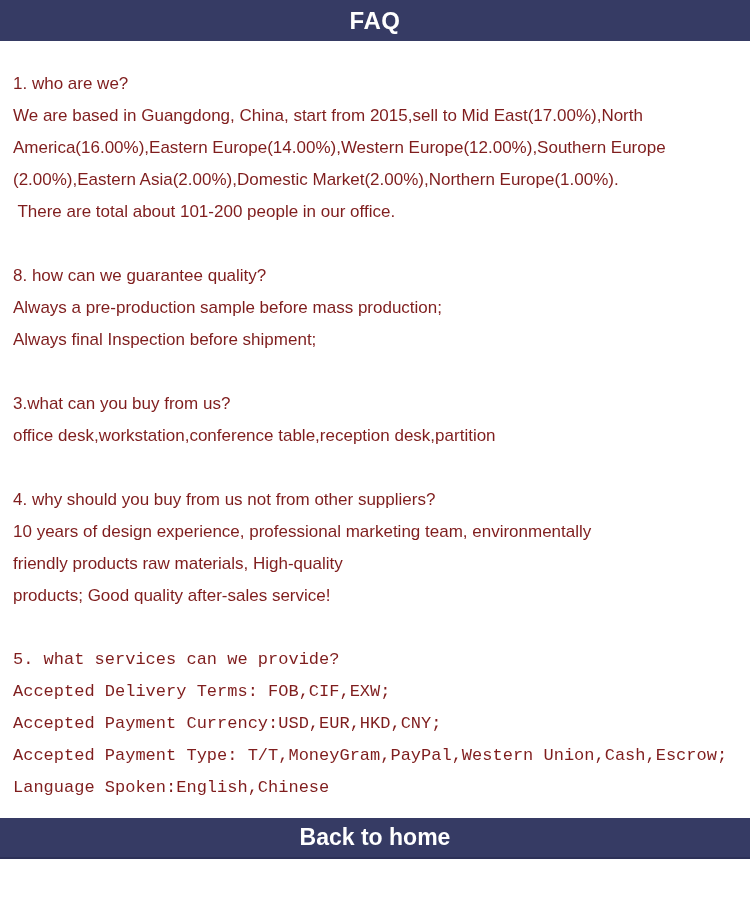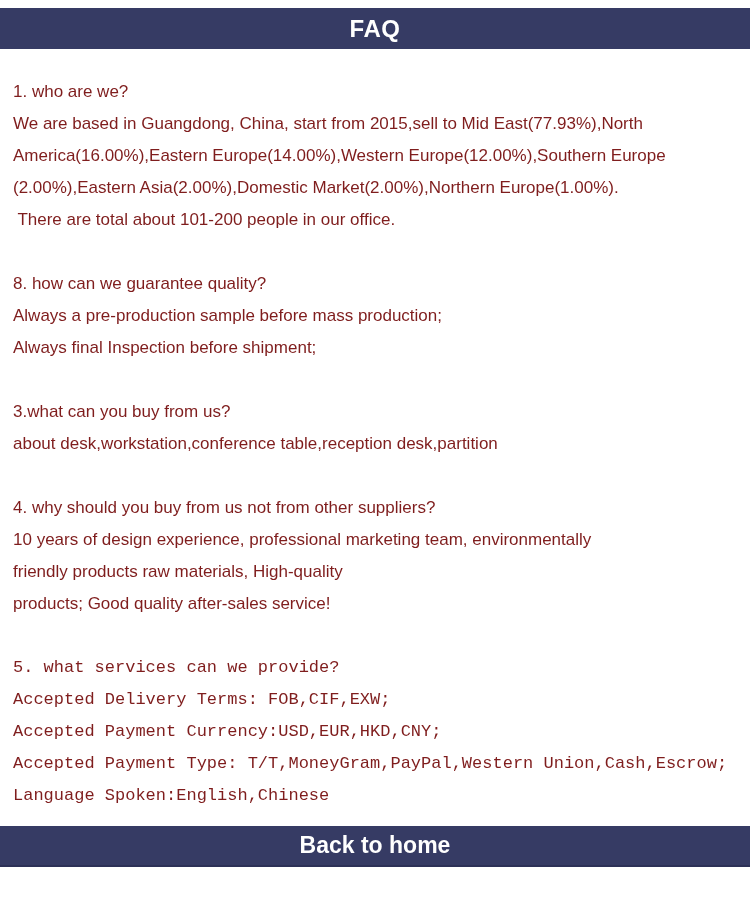--- a/index.html
+++ b/index.html
@@ -14,21 +14,20 @@
   .bar {
     background: #363b64;
     color: #ffffff;
     font-weight: bold;
     display: flex;
     align-items: center;
     justify-content: center;
     width: 750px;
   }
   .header-bar {
-    margin-top: 8px;
     height: 41px;
     font-size: 24px;
     letter-spacing: 0.5px;
   }
   .content {
     padding: 27px 13px 0 13px;
     color: #7f1d1d;
     font-size: 17px;
     line-height: 32px;
   }
@@ -47,35 +46,35 @@
 <body>
 
 <div class="bar header-bar">
   <span>FAQ</span>
 </div>
 
 <main class="content">
 
   <section class="section">
     <div class="line">1. who are we?</div>
-    <div class="line">We are based in Guangdong, China, start from 2015,sell to Mid East(77.93%),North</div>
+    <div class="line">We are based in Guangdong, China, start from 2015,sell to Mid East(17.00%),North</div>
     <div class="line">America(16.00%),Eastern Europe(14.00%),Western Europe(12.00%),Southern Europe</div>
     <div class="line">(2.00%),Eastern Asia(2.00%),Domestic Market(2.00%),Northern Europe(1.00%).</div>
     <div class="line"> There are total about 101-200 people in our office.</div>
   </section>
 
   <section class="section">
     <div class="line">8. how can we guarantee quality?</div>
     <div class="line">Always a pre-production sample before mass production;</div>
     <div class="line">Always final Inspection before shipment;</div>
   </section>
 
   <section class="section">
     <div class="line">3.what can you buy from us?</div>
-    <div class="line">about desk,workstation,conference table,reception desk,partition</div>
+    <div class="line">office desk,workstation,conference table,reception desk,partition</div>
   </section>
 
   <section class="section">
     <div class="line">4. why should you buy from us not from other suppliers?</div>
     <div class="line">10 years of design experience, professional marketing team, environmentally</div>
     <div class="line">friendly products raw materials, High-quality</div>
     <div class="line">products; Good quality after-sales service!</div>
   </section>
 
   <section class="section">

